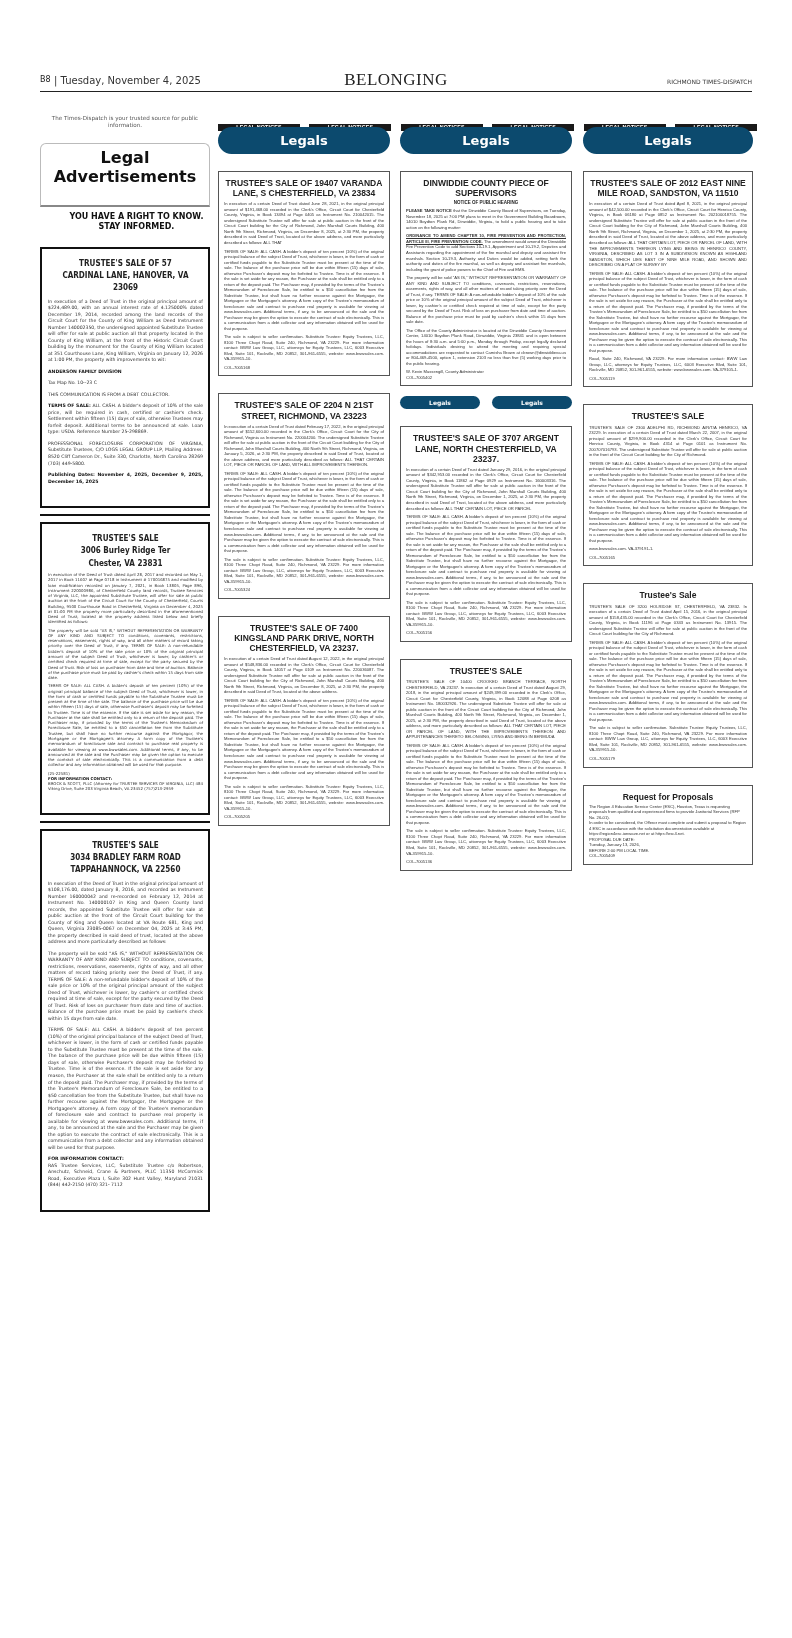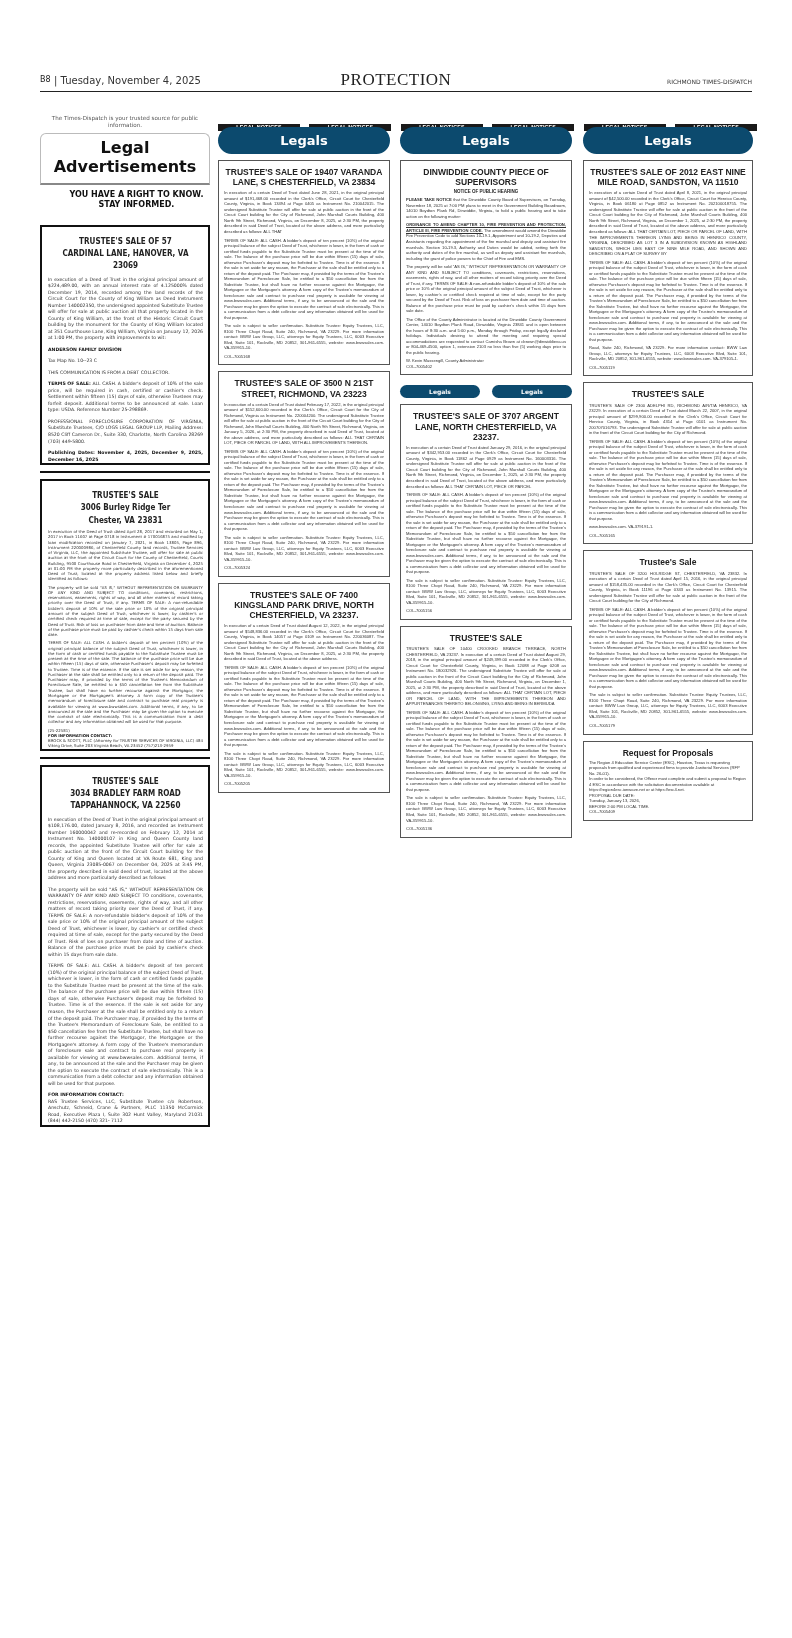--- a/index.html
+++ b/index.html
@@ -12,50 +12,50 @@
   .folio .section { position: absolute; left: 0; width: 100%; top: 0; text-align: center; font-family: "Liberation Serif", serif; font-size: 17px; letter-spacing: 0.5px; color: #222; }
   .folio .paper { position: absolute; right: 0; top: 8px; font-size: 6px; font-family: "DejaVu Sans", sans-serif; color: #333; }
 
   .col { position: absolute; top: 100px; }
   .col1 { left: 40px; width: 170px; }
   .col2 { left: 218px; width: 172px; }
   .col3 { left: 400px; width: 172px; }
   .col4 { left: 583px; width: 170px; }
 
   .promo-top { text-align: center; font-size: 5.6px; color: #555; font-family: "DejaVu Sans", sans-serif; line-height: 1.25; margin-top: 15px; }
-  .promo-title { margin-top: 4px; border: 1px solid #bbb; border-bottom: 2px solid #888; border-radius: 6px 6px 0 0; text-align: center; font-size: 16px; font-weight: bold; font-family: "DejaVu Sans", sans-serif; padding: 4px 0 7px; color: #111; }
+  .promo-title { margin-top: 14px; border: 1px solid #bbb; border-bottom: 2px solid #888; border-radius: 6px 6px 0 0; text-align: center; font-size: 16px; font-weight: bold; font-family: "DejaVu Sans", sans-serif; padding: 4px 0 19px; color: #111; }
   .promo-sub { text-align: center; font-size: 8px; font-weight: bold; font-family: "DejaVu Sans", sans-serif; line-height: 1.3; margin-top: 5px; color: #111; margin-left: 23px; }
 
   .rule { border-top: 2px solid #111; margin: 6px 0; }
 
-  .box1 { border: 2.5px solid #111; padding: 8px 5px 0 6px; margin-top: 14px; }
+  .box1 { border: 2.5px solid #111; padding: 8px 5px 21px 6px; margin-top: 14px; }
   .box1 h3 { text-align: center; font-family: "DejaVu Sans", sans-serif; font-size: 8.5px; font-weight: bold; line-height: 1.45; transform: scaleX(0.85); }
   .box1 p { font-size: 4.6px; line-height: 1.42; text-align: justify; font-family: "DejaVu Sans", sans-serif; margin-top: 5px; color: #333; }
   .box1 p.sm { font-size: 3.9px; line-height: 1.35; margin-top: 3px; }
   .box1 b { color: #111; }
 
   .legal-tab { display: inline-block; background: #1a1a1a; color: #fff; font-size: 5.3px; font-weight: bold; width: 82px; height: 7px; line-height: 7px; text-align: center; letter-spacing: 0.2px; }
   .tabs { position: absolute; top: 115px; height: 8px; }
   .pill { background: #0c4a6e; color: #fff; border-radius: 14px; text-align: center; font-weight: bold; font-family: "DejaVu Sans", sans-serif; }
   .pill.big { height: 27px; line-height: 27px; font-size: 13px; margin-top: 27px; }
   .pill.small { height: 13px; line-height: 13px; font-size: 6px; display: inline-block; width: 80px; }
 
-  .box2 { border: 1.5px solid #555; padding: 6px 5px 5px; margin-top: 6px; }
+  .box2 { border: 1.5px solid #555; padding: 6px 5px 5px; margin-top: 17px; }
   .box2 h3 { text-align: center; font-size: 8.5px; font-weight: bold; line-height: 1.2; color: #222; }
   .box2 h4 { text-align: center; font-size: 4.5px; font-weight: bold; margin-top: 2px; }
   .box2 p { font-size: 4.15px; line-height: 1.33; text-align: justify; margin-top: 3px; color: #333; }
   .box2 u { font-weight: bold; }
 </style>
 </head>
 <body>
 
 <div class="folio">
   <span class="pg">B8</span>
   <span class="date">| <span>Tuesday, November 4, 2025</span></span>
-  <span class="section">PROTECTION</span>
+  <span class="section">BELONGING</span>
   <span class="paper">RICHMOND TIMES-DISPATCH</span>
 </div>
 
 <div class="tabs" style="left:218px;">
   <span class="legal-tab">LEGAL NOTICES</span>
   <span class="legal-tab" style="margin-left:5px">LEGAL NOTICES</span>
   <span class="legal-tab" style="margin-left:5px">LEGAL NOTICES</span>
   <span class="legal-tab" style="margin-left:5px">LEGAL NOTICES</span>
   <span class="legal-tab" style="margin-left:5px">LEGAL NOTICES</span>
   <span class="legal-tab" style="margin-left:5px">LEGAL NOTICES</span>
@@ -104,21 +104,21 @@
 
   <div class="box2">
     <h3>TRUSTEE'S SALE OF 19407 VARANDA LANE, S CHESTERFIELD, VA 23834</h3>
     <p>In execution of a certain Deed of Trust dated June 28, 2021, in the original principal amount of $191,468.00 recorded in the Clerk's Office, Circuit Court for Chesterfield County, Virginia, in Book 13494 at Page 0405 as Instrument No. 210042015. The undersigned Substitute Trustee will offer for sale at public auction in the front of the Circuit Court building for the City of Richmond, John Marshall Courts Building, 400 North 9th Street, Richmond, Virginia, on December 8, 2025, at 2:30 PM, the property described in said Deed of Trust, located at the above address, and more particularly described as follows: ALL THAT</p>
     <p>TERMS OF SALE: ALL CASH. A bidder's deposit of ten percent (10%) of the original principal balance of the subject Deed of Trust, whichever is lower, in the form of cash or certified funds payable to the Substitute Trustee must be present at the time of the sale. The balance of the purchase price will be due within fifteen (15) days of sale, otherwise Purchaser's deposit may be forfeited to Trustee. Time is of the essence. If the sale is set aside for any reason, the Purchaser at the sale shall be entitled only to a return of the deposit paid. The Purchaser may, if provided by the terms of the Trustee's Memorandum of Foreclosure Sale, be entitled to a $50 cancellation fee from the Substitute Trustee, but shall have no further recourse against the Mortgagor, the Mortgagee or the Mortgagee's attorney. A form copy of the Trustee's memorandum of foreclosure sale and contract to purchase real property is available for viewing at www.bwwsales.com. Additional terms, if any, to be announced at the sale and the Purchaser may be given the option to execute the contract of sale electronically. This is a communication from a debt collector and any information obtained will be used for that purpose.</p>
     <p>The sale is subject to seller confirmation. Substitute Trustee: Equity Trustees, LLC, 8100 Three Chopt Road, Suite 240, Richmond, VA 23229. For more information contact: BWW Law Group, LLC, attorneys for Equity Trustees, LLC, 6003 Executive Blvd, Suite 101, Rockville, MD 20852, 301-961-6555, website: www.bwwsales.com. VA-359915-10.</p>
     <p>COL-7005168</p>
   </div>
 
   <div class="box2">
-    <h3>TRUSTEE'S SALE OF 3500 N 21ST STREET, RICHMOND, VA 23223</h3>
+    <h3>TRUSTEE'S SALE OF 2204 N 21ST STREET, RICHMOND, VA 23223</h3>
     <p>In execution of a certain Deed of Trust dated February 17, 2022, in the original principal amount of $152,600.00 recorded in the Clerk's Office, Circuit Court for the City of Richmond, Virginia as Instrument No. 220004200. The undersigned Substitute Trustee will offer for sale at public auction in the front of the Circuit Court building for the City of Richmond, John Marshall Courts Building, 400 North 9th Street, Richmond, Virginia, on January 5, 2026, at 2:30 PM, the property described in said Deed of Trust, located at the above address, and more particularly described as follows: ALL THAT CERTAIN LOT, PIECE OR PARCEL OF LAND, WITH ALL IMPROVEMENTS THEREON.</p>
     <p>TERMS OF SALE: ALL CASH. A bidder's deposit of ten percent (10%) of the original principal balance of the subject Deed of Trust, whichever is lower, in the form of cash or certified funds payable to the Substitute Trustee must be present at the time of the sale. The balance of the purchase price will be due within fifteen (15) days of sale, otherwise Purchaser's deposit may be forfeited to Trustee. Time is of the essence. If the sale is set aside for any reason, the Purchaser at the sale shall be entitled only to a return of the deposit paid. The Purchaser may, if provided by the terms of the Trustee's Memorandum of Foreclosure Sale, be entitled to a $50 cancellation fee from the Substitute Trustee, but shall have no further recourse against the Mortgagor, the Mortgagee or the Mortgagee's attorney. A form copy of the Trustee's memorandum of foreclosure sale and contract to purchase real property is available for viewing at www.bwwsales.com. Additional terms, if any, to be announced at the sale and the Purchaser may be given the option to execute the contract of sale electronically. This is a communication from a debt collector and any information obtained will be used for that purpose.</p>
     <p>The sale is subject to seller confirmation. Substitute Trustee: Equity Trustees, LLC, 8100 Three Chopt Road, Suite 240, Richmond, VA 23229. For more information contact: BWW Law Group, LLC, attorneys for Equity Trustees, LLC, 6003 Executive Blvd, Suite 101, Rockville, MD 20852, 301-961-6555, website: www.bwwsales.com. VA-359915-10.</p>
     <p>COL-7005324</p>
   </div>
 
   <div class="box2">
     <h3>TRUSTEE'S SALE OF 7400 KINGSLAND PARK DRIVE, NORTH CHESTERFIELD, VA 23237.</h3>
     <p>In execution of a certain Deed of Trust dated August 12, 2022, in the original principal amount of $548,836.00 recorded in the Clerk's Office, Circuit Court for Chesterfield County, Virginia, in Book 14057 at Page 0109 as Instrument No. 220036087. The undersigned Substitute Trustee will offer for sale at public auction in the front of the Circuit Court building for the City of Richmond, John Marshall Courts Building, 400 North 9th Street, Richmond, Virginia, on December 8, 2025, at 2:30 PM, the property described in said Deed of Trust, located at the above address.</p>
     <p>TERMS OF SALE: ALL CASH. A bidder's deposit of ten percent (10%) of the original principal balance of the subject Deed of Trust, whichever is lower, in the form of cash or certified funds payable to the Substitute Trustee must be present at the time of the sale. The balance of the purchase price will be due within fifteen (15) days of sale, otherwise Purchaser's deposit may be forfeited to Trustee. Time is of the essence. If the sale is set aside for any reason, the Purchaser at the sale shall be entitled only to a return of the deposit paid. The Purchaser may, if provided by the terms of the Trustee's Memorandum of Foreclosure Sale, be entitled to a $50 cancellation fee from the Substitute Trustee, but shall have no further recourse against the Mortgagor, the Mortgagee or the Mortgagee's attorney. A form copy of the Trustee's memorandum of foreclosure sale and contract to purchase real property is available for viewing at www.bwwsales.com. Additional terms, if any, to be announced at the sale and the Purchaser may be given the option to execute the contract of sale electronically. This is a communication from a debt collector and any information obtained will be used for that purpose.</p>

